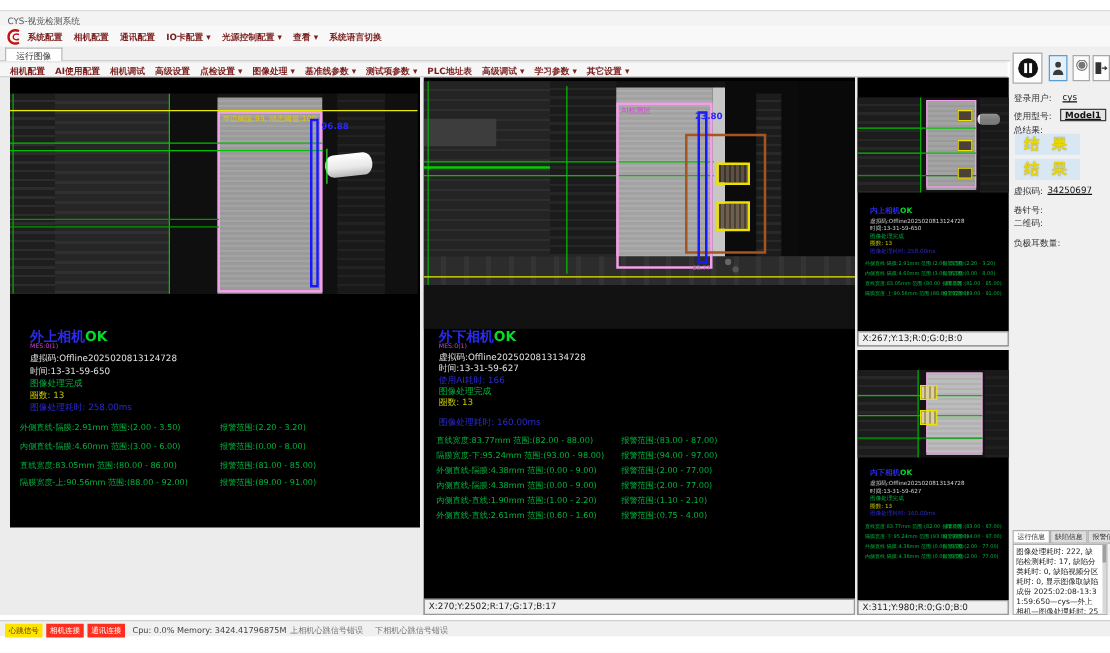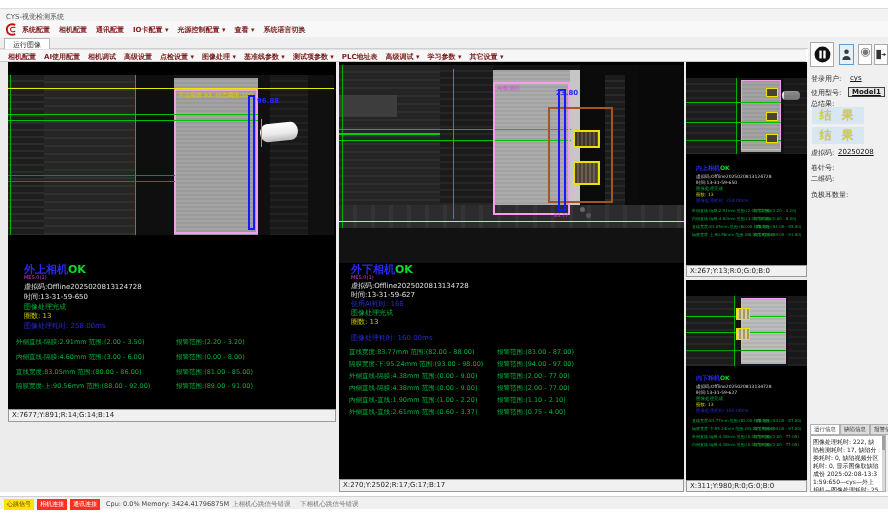--- a/index.html
+++ b/index.html
@@ -51,21 +51,21 @@
   .mini-ok { font-size:6px; font-weight:bold; color:#00dd2a; }
   .mini-row { position:absolute; font-size:4px; color:#00b43c; white-space:nowrap; }
 
   
   .sidebar { left:808px; top:40px; width:80px; height:452px; background:#f0f0f0; }
   .btn { position:absolute; background:#fdfdfd; border:1px solid #a8a8a8; display:flex; align-items:center; justify-content:center; }
   .btn.sel { border:1px solid #5a9fd4; background:#e4f1fb; }
   .sb-label { position:absolute; font-size:7px; color:#333; white-space:nowrap; }
   .sb-value { position:absolute; font-size:7px; color:#111; white-space:nowrap;text-decoration:underline; }
   .result-box { position:absolute; left:4px; width:52px; height:17px; background:#d8e7f2;
-                color:#ead800; font-weight:normal; font-size:12px; text-align:center; line-height:17px; letter-spacing:3px;
+                color:#ead800; font-weight:bold; font-size:12px; text-align:center; line-height:17px; letter-spacing:3px;
                 text-shadow:0 0 1px #888; }
   .info-tabs { position:absolute; display:flex; }
   .info-tab { font-size:5.5px; padding:1px 3px; border:1px solid #b0b0b0; background:#ddd; color:#333; white-space:nowrap; }
   .info-tab.active { background:#fff; }
   .log-box { position:absolute; background:#fff; border:1px solid #b0b0b0; font-size:6px; line-height:8px; color:#222;
              padding:2px 6px 2px 2px; overflow:hidden; word-break:break-all; }
   .log-scroll { position:absolute; width:3px; background:#d8d8d8; }
   .log-thumb { position:absolute; width:3px; height:14px; background:#a0a0a0; }
 
   
@@ -162,21 +162,20 @@
         <span class="m-alarm" style="left:160px">报警范围:(0.00 - 8.00)</span>
       </div>
       <div class="m-row" style="left:8px;top:306px">
         <span>直线宽度:83.05mm 范围:(80.00 - 86.00)</span>
         <span class="m-alarm" style="left:160px">报警范围:(81.00 - 85.00)</span>
       </div>
       <div class="m-row" style="left:8px;top:320px">
         <span>隔膜宽度-上:90.56mm 范围:(88.00 - 92.00)</span>
         <span class="m-alarm" style="left:160px">报警范围:(89.00 - 91.00)</span>
       </div>
-      <div class="xy-strip">X:7677;Y:891;R:14;G:14;B:14</div>
     </div>
 
     <div class="panel" style="left:339px;top:0;width:345px;height:430px">
       <div class="abs" style="left:0;top:3px;width:345px;height:198px;background:#141414">
         <div class="obox" style="left:0;top:0;width:101px;height:140px;background:repeating-linear-gradient(180deg,#242424 0 6px,#2e2e2e 6px 8px)"></div>
         <div class="obox" style="left:0;top:30px;width:58px;height:22px;background:#3d3d3d"></div>
         <div class="obox" style="left:101px;top:0;width:53px;height:140px;background:repeating-linear-gradient(180deg,#1b1b1b 0 5px,#262626 5px 7px)"></div>
         <div class="obox film" style="left:154px;top:5px;width:77px;height:145px;background:repeating-linear-gradient(180deg,#a2a2a2 0 2px,#ababab 2px 4px)"></div>
         <div class="obox" style="left:231px;top:5px;width:10px;height:145px;background:#c6c6c6"></div>
         <div class="obox" style="left:241px;top:0;width:104px;height:140px;background:#0b0b0b"></div>
@@ -226,21 +225,21 @@
       </div>
       <div class="m-row" style="left:10px;top:322px">
         <span>内侧直线-隔膜:4.38mm 范围:(0.00 - 9.00)</span>
         <span class="m-alarm" style="left:148px">报警范围:(2.00 - 77.00)</span>
       </div>
       <div class="m-row" style="left:10px;top:334px">
         <span>内侧直线-直线:1.90mm 范围:(1.00 - 2.20)</span>
         <span class="m-alarm" style="left:148px">报警范围:(1.10 - 2.10)</span>
       </div>
       <div class="m-row" style="left:10px;top:346px">
-        <span>外侧直线-直线:2.61mm 范围:(0.60 - 3.37)</span>
+        <span>外侧直线-直线:2.61mm 范围:(0.60 - 1.60)</span>
         <span class="m-alarm" style="left:148px">报警范围:(0.75 - 4.00)</span>
       </div>
       <div class="xy-strip">X:270;Y:2502;R:17;G:17;B:17</div>
     </div>
 
     <div class="panel" style="left:686px;top:0;width:121px;height:215px">
       <div class="abs" style="left:0;top:16px;width:121px;height:76px;background:#141414">
         <div class="obox slatsV" style="left:0;top:0;width:50px;height:76px;opacity:.8"></div>
         <div class="obox film" style="left:55px;top:2px;width:40px;height:72px"></div>
         <div class="obox" style="left:55px;top:2px;width:40px;height:70px;border:1px solid #f2a0e8"></div>
@@ -351,21 +350,21 @@
     </div>
 
     <div class="sb-label" style="left:3px;top:34px">登录用户:</div>
     <div class="sb-value" style="left:42px;top:34px">cys</div>
     <div class="sb-label" style="left:3px;top:48px">使用型号:</div>
     <div class="sb-value" style="left:40px;top:47px;font-weight:bold;background:#e6e6e6;border:1px solid #404040;padding:0 3px">Model1</div>
     <div class="sb-label" style="left:3px;top:59px;color:#223">总结果:</div>
     <div class="result-box" style="top:67px">结 果</div>
     <div class="result-box" style="top:87px">结 果</div>
     <div class="sb-label" style="left:3px;top:108px">虚拟码:</div>
-    <div class="sb-value" style="left:30px;top:108px">20250208</div>
+    <div class="sb-value" style="left:30px;top:108px">34250697</div>
     <div class="sb-label" style="left:3px;top:123px">卷针号:</div>
     <div class="sb-label" style="left:3px;top:134px">二维码:</div>
     <div class="sb-label" style="left:3px;top:150px">负极耳数量:</div>
 
     <div class="info-tabs" style="left:2px;top:384px">
       <span class="info-tab active">运行信息</span>
       <span class="info-tab">缺陷信息</span>
       <span class="info-tab">报警信息</span>
     </div>
     <div class="log-box" style="left:2px;top:395px;width:76px;height:57px">图像处理耗时: 222, 缺陷检测耗时: 17, 缺陷分类耗时: 0, 缺陷视频分区耗时: 0, 显示图像取缺陷成份 2025:02:08-13:31:59:650—cys—外上相机—图像处理耗时: 258.00ms</div>

